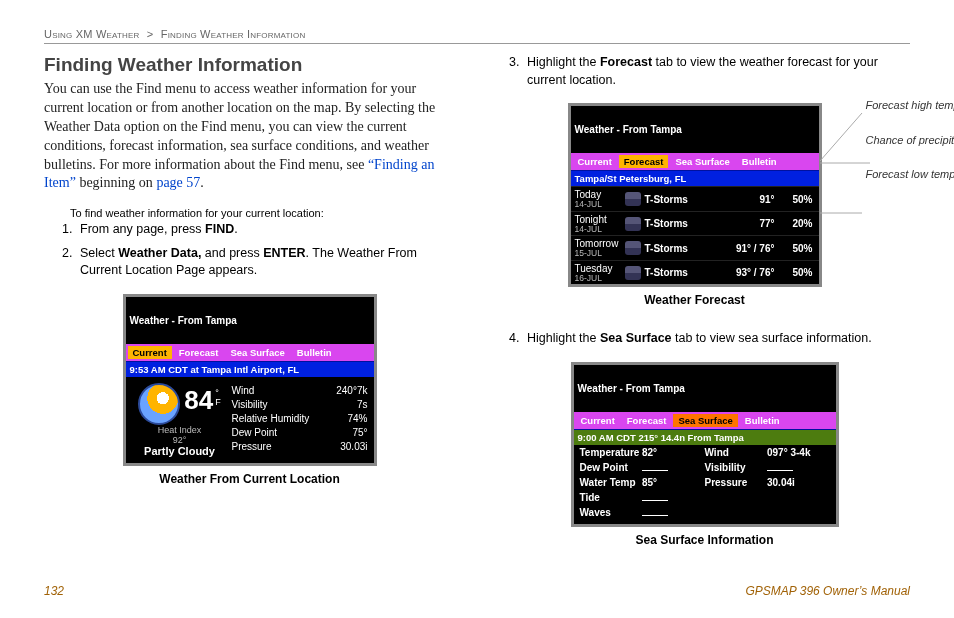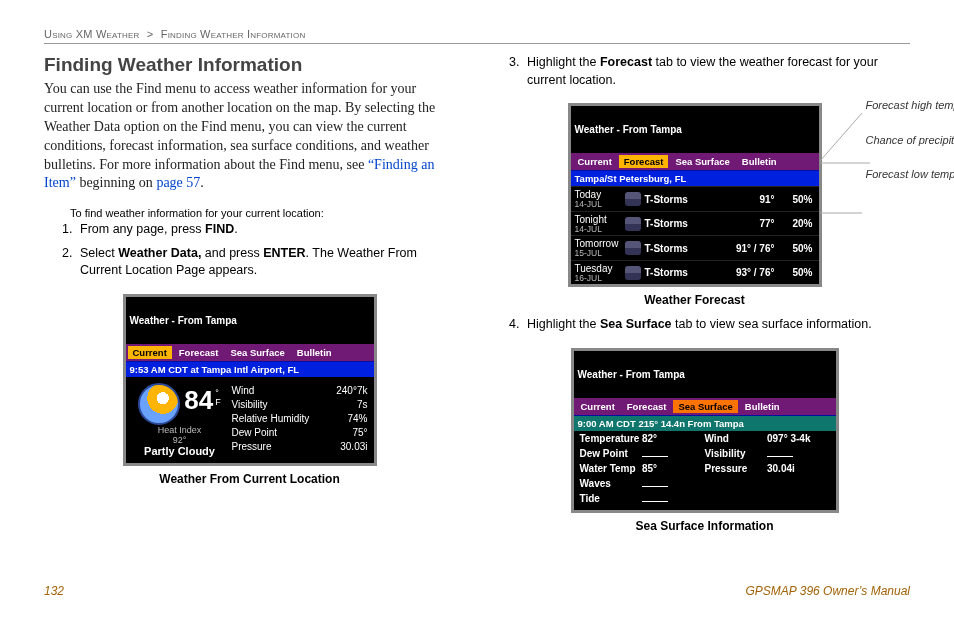--- a/index.html
+++ b/index.html
@@ -77,21 +77,21 @@
     width: 254px;
   }
   .dev-title {
     background: #000;
     color: #fff;
     font-weight: bold;
     font-size: 10px;
     padding: 18px 4px;
   }
   .dev-tabs {
-    background: #701a75;
+    background: #d946ef;
     display: flex;
     font-size: 10px;
     padding: 2px 2px;
     gap: 2px;
   }
   .dev-tab {
     color: #fff;
     padding: 1px 5px;
     font-weight: bold;
     font-size: 9.5px;
@@ -314,63 +314,63 @@
         </svg>
         <div class="callouts" style="left:298px;top:-4px;">
           <div>Forecast high temperature</div>
           <div>Chance of precipitation</div>
           <div>Forecast low temperature</div>
         </div>
       </div>
     </div>
     <div class="caption" style="margin-left:-20px;">Weather Forecast</div>
 
-    <ol class="steps2" start="4" style="margin-top:9px;">
+    <ol class="steps2" start="4" style="margin-top:23px;">
       <li>
         <span>Highlight the </span><span class="bold">Sea Surface</span><span> tab to view sea surface information.</span>
       </li>
     </ol>
 
     <div class="dev-wrap">
       <div class="device" style="width:268px;">
         <div class="dev-title">Weather - From Tampa</div>
         <div class="dev-tabs">
           <div class="dev-tab">Current</div>
           <div class="dev-tab">Forecast</div>
           <div class="dev-tab active-o">Sea Surface</div>
           <div class="dev-tab">Bulletin</div>
         </div>
-        <div class="dev-subbar" style="background:#0f766e;font-weight:bold;">9:00 AM CDT  215°  14.4n  From Tampa</div>
+        <div class="dev-subbar" style="background:#4d7c0f;font-weight:bold;">9:00 AM CDT  215°  14.4n  From Tampa</div>
         <div class="dev-body" id="ss-rows" style="padding-bottom:4px;">
             <div class="ss-row">
               <div class="lab">Temperature</div>
               <div class="val">82°</div>
               <div class="lab">Wind</div>
               <div class="val">097°  3-4k</div>
             </div>
             <div class="ss-row">
               <div class="lab">Dew Point</div>
               <div class="val"><span class="blank-val"></span></div>
               <div class="lab">Visibility</div>
               <div class="val"><span class="blank-val"></span></div>
             </div>
             <div class="ss-row">
               <div class="lab">Water Temp</div>
               <div class="val">85°</div>
               <div class="lab">Pressure</div>
               <div class="val">30.04i</div>
             </div>
             <div class="ss-row">
-              <div class="lab">Waves</div>
+              <div class="lab">Tide</div>
               <div class="val"><span class="blank-val"></span></div>
               <div class="lab"></div>
               <div class="val"></div>
             </div>
             <div class="ss-row">
-              <div class="lab">Tide</div>
+              <div class="lab">Waves</div>
               <div class="val"><span class="blank-val"></span></div>
               <div class="lab"></div>
               <div class="val"></div>
             </div>
           </div>
       </div>
     </div>
     <div class="caption">Sea Surface Information</div>
   </div>
 </div>

